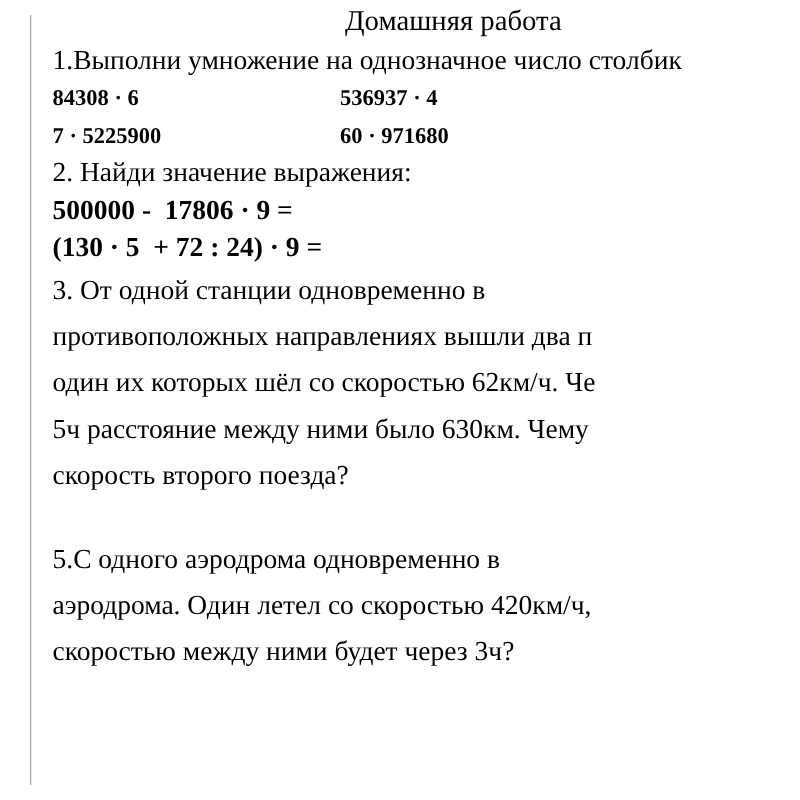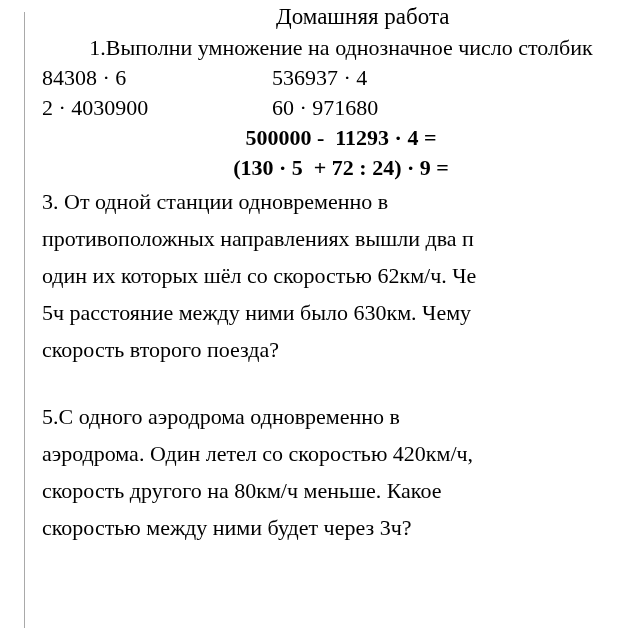--- a/index.html
+++ b/index.html
@@ -28,29 +28,28 @@
     line-height: 22px;
     margin-top: -5px;
     margin-left: 234px;
     height: 27px;
     white-space: nowrap;
   }
   .toprow {
     font-size: 22px;
     line-height: 30px;
     height: 30px;
-    text-align: center;
   }
   .bold { font-weight: bold; }
   .exrow {
     display: flex;
-    font-size: 22px;
+    font-size: 18px;
     line-height: 30px;
     height: 30px;
-    font-weight: normal;
+    font-weight: bold;
   }
   .exrow .c1 { width: 230px; white-space: pre; }
   .exrow .c2 { white-space: pre; }
   .prob {
     font-size: 22px;
     line-height: 37px;
   }
   .prob .line { height: 37px; }
   .gap { height: 30px; }
 </style>
@@ -63,37 +62,37 @@
 
   <div class="title">Домашняя работа</div>
 
   <div class="toprow line">1.Выполни умножение на однозначное число столбик</div>
 
   <div class="exrow">
     <div class="c1">84308 · 6</div>
     <div class="c2">536937 · 4</div>
   </div>
   <div class="exrow">
-    <div class="c1">2 · 4030900</div>
+    <div class="c1">7 · 5225900</div>
     <div class="c2">60 · 971680</div>
   </div>
 
-  <div class="toprow line bold">500000 -  11293 · 4 =</div>
+  <div class="toprow line">2. Найди значение выражения:</div>
+  <div class="toprow line bold">500000 -  17806 · 9 =</div>
   <div class="toprow line bold">(130 · 5  + 72 : 24) · 9 =</div>
 
   <div class="prob">
     <div class="line">3. От одной станции одновременно в</div>
     <div class="line">противоположных направлениях вышли два п</div>
     <div class="line">один их которых шёл со скоростью 62км/ч. Че</div>
     <div class="line">5ч расстояние между ними было 630км. Чему</div>
     <div class="line">скорость второго поезда?</div>
   </div>
 
   <div class="gap"></div>
 
   <div class="prob">
     <div class="line">5.С одного аэродрома одновременно в</div>
     <div class="line">аэродрома. Один летел со скоростью 420км/ч,</div>
-    <div class="line">скорость другого на 80км/ч меньше. Какое</div>
     <div class="line">скоростью между ними будет через 3ч?</div>
   </div>
 
 </div>
 
 </body></html>

